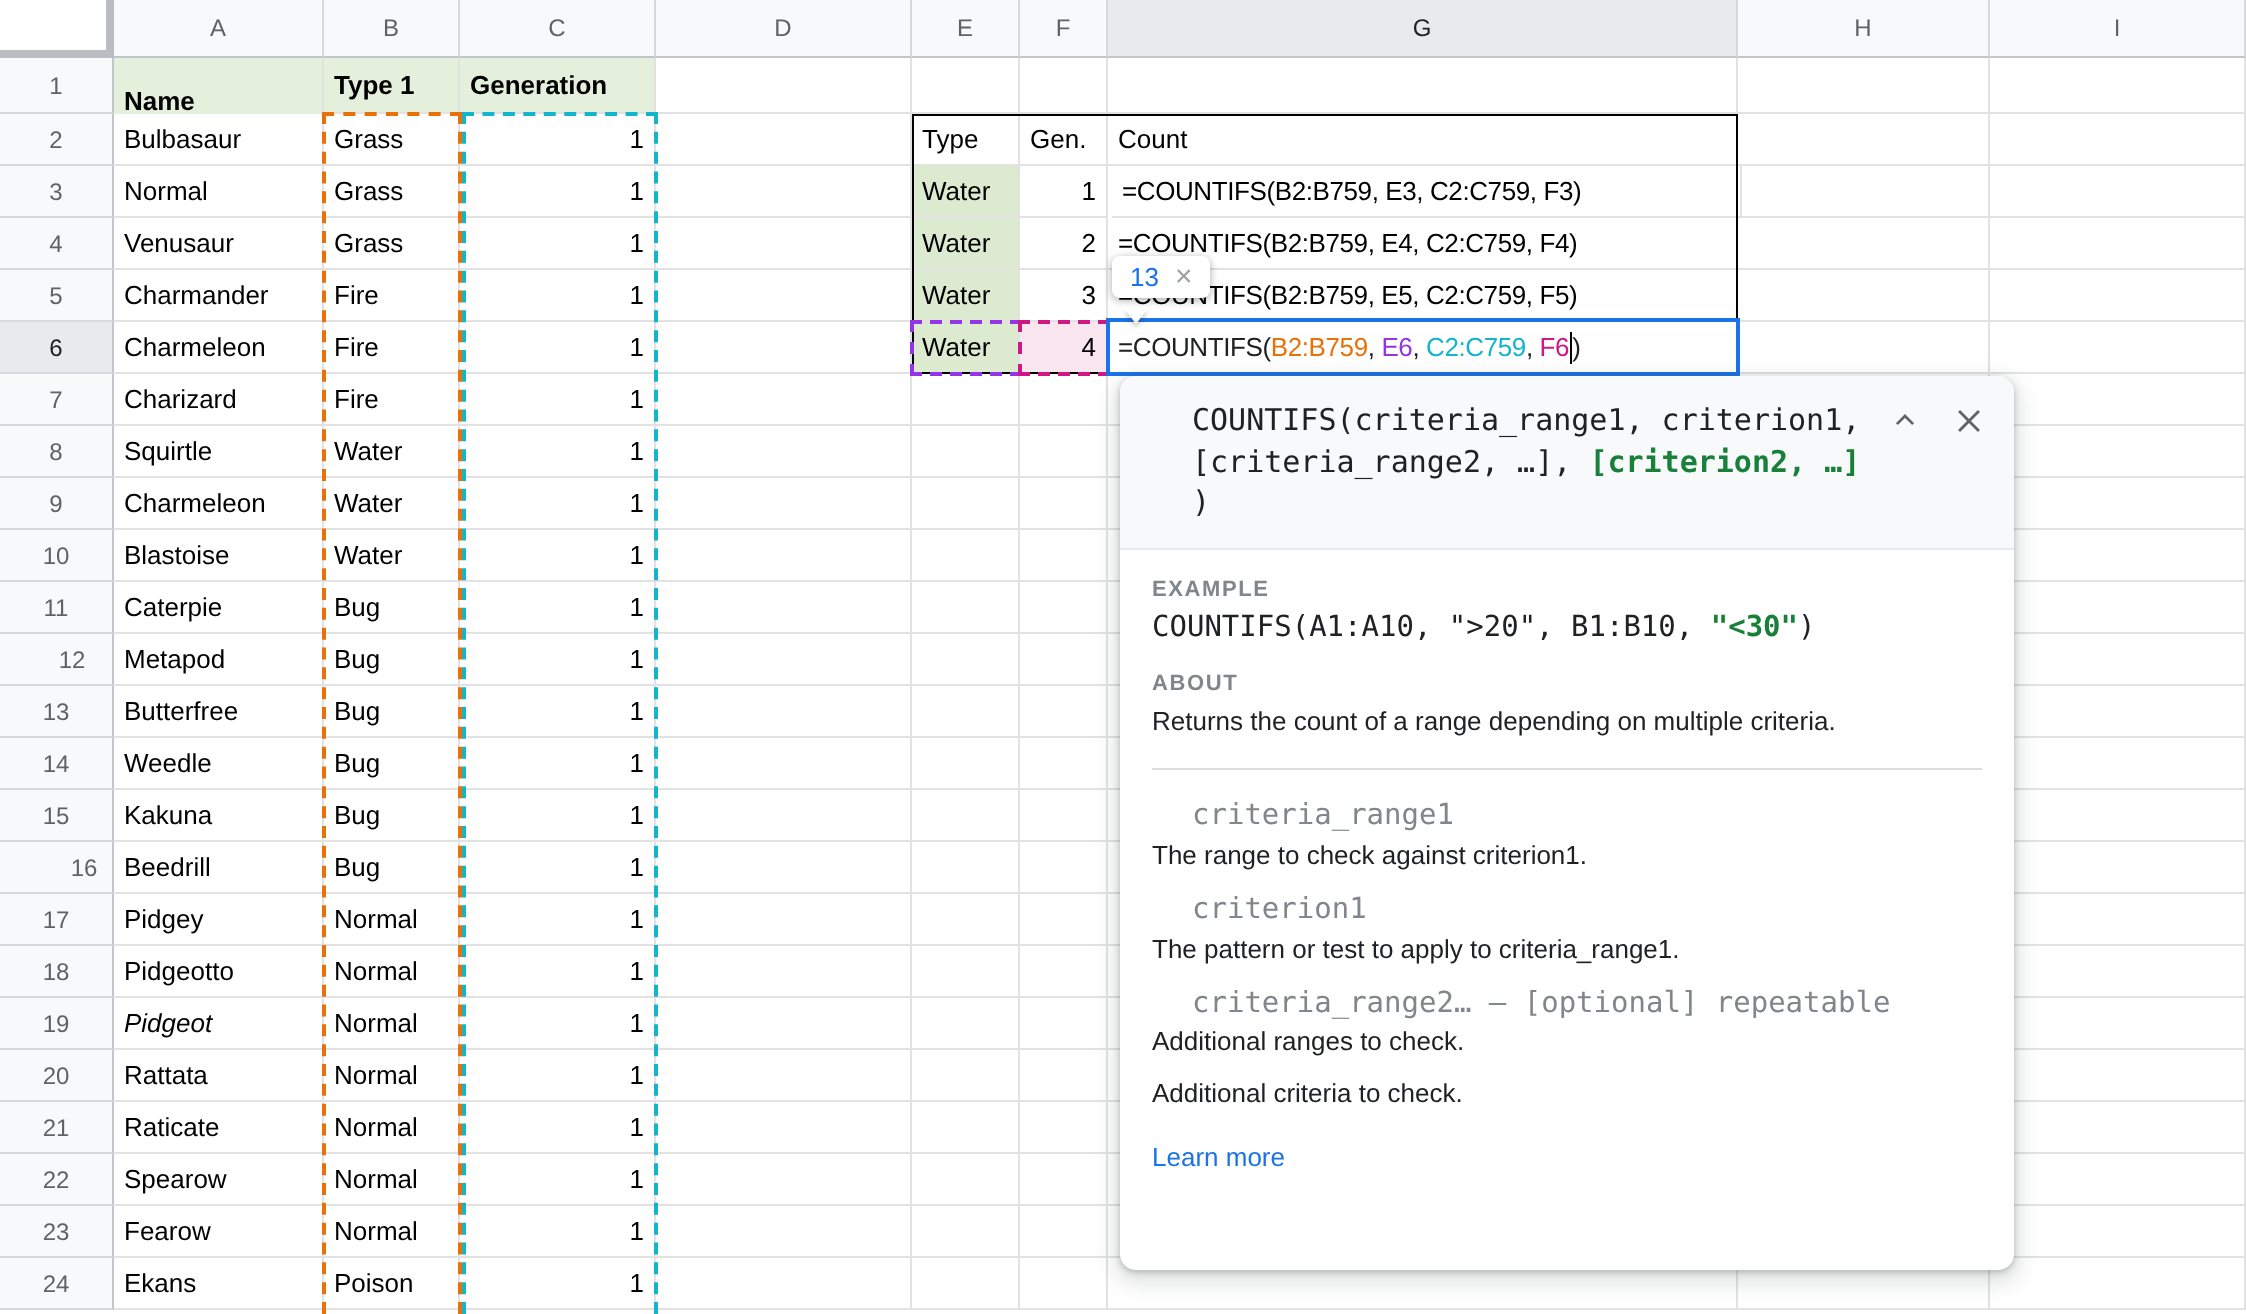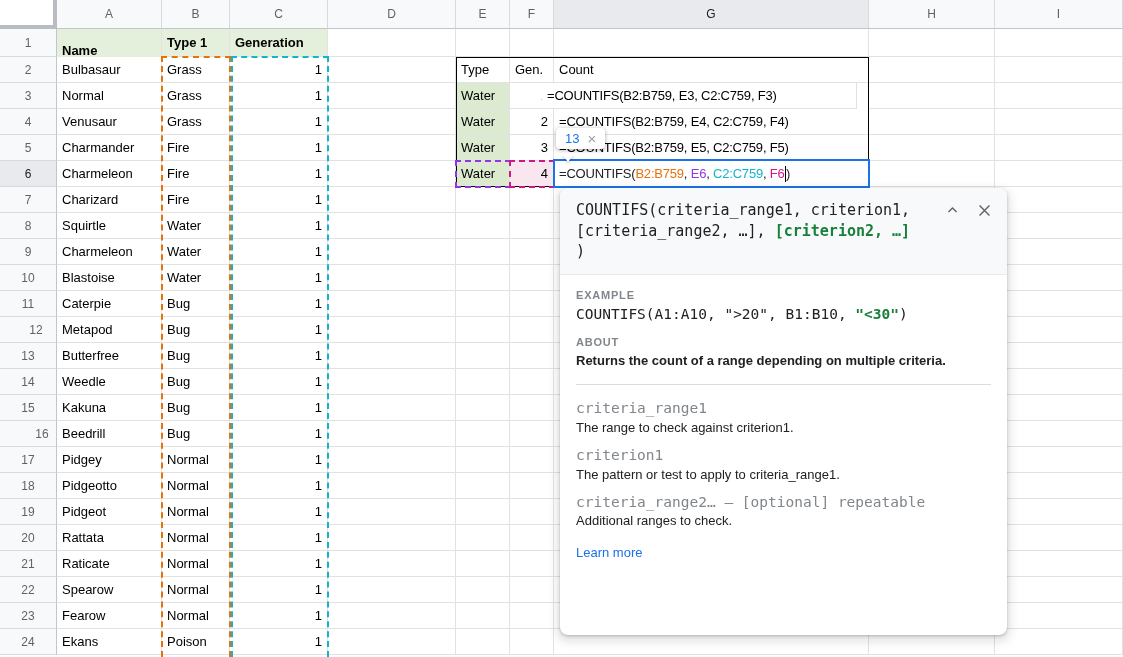--- a/index.html
+++ b/index.html
@@ -52,23 +52,23 @@
       background:#fff;border-radius:8px;z-index:7;overflow:hidden;color:#202124;
       box-shadow:0 1px 3px rgba(60,64,67,.3),0 4px 10px 3px rgba(60,64,67,.15);}
   .popup-header{background:#f8f9fa;padding:12px 16px;border-bottom:1px solid #e8eaed;position:relative;}
   .syntax{font-family:"DejaVu Sans Mono",monospace;font-size:15px;line-height:1.38;
       white-space:pre-wrap;width:356px;color:#202124;}
   .em-green{color:#188038;font-weight:bold;}
   .hdr-icons{position:absolute;top:14px;right:14px;display:flex;gap:16px;align-items:center;}
   .icon-btn{cursor:pointer;display:flex;align-items:center;}
   .popup-body{padding:14px 16px;}
   .sec-label{font-size:11px;font-weight:700;color:#80868b;letter-spacing:.8px;margin:0 0 4px 0;}
-  .mono{font-family:"DejaVu Sans Mono",monospace;}
+  .mono{font-family:"DejaVu Sans Mono",monospace;margin-left:20px;}
   .example-line{font-size:14.5px;margin:0 0 12px 0;line-height:1.3;}
-  .about-text{font-size:13px;line-height:1.4;margin:0;font-weight:bold;}
+  .about-text{font-size:13px;line-height:1.4;margin:0;}
   .divider{border-top:1px solid #dadce0;margin:14px 0;}
   .param-name{font-size:14.5px;color:#80868b;line-height:1.3;}
   .param-name.active{color:#188038;font-weight:bold;}
   .param-desc{font-size:13px;color:#202124;margin:2px 0 9px 0;line-height:1.3;}
   .learn-more{color:#1a73e8;font-size:13px;margin-top:6px;display:inline-block;cursor:pointer;text-decoration:none;}
 </style>
 </head>
 <body>
 
 <div id="sheet">
@@ -247,21 +247,21 @@
       <div class="cell" style="left: 995px; top: 447px; width: 128px; height: 26px;"></div>
       <div class="cell" style="left: 57px; top: 473px; width: 105px; height: 26px;">Pidgeotto</div>
       <div class="cell" style="left: 162px; top: 473px; width: 68px; height: 26px;">Normal</div>
       <div class="cell num" style="left: 230px; top: 473px; width: 98px; height: 26px;">1</div>
       <div class="cell" style="left: 328px; top: 473px; width: 128px; height: 26px;"></div>
       <div class="cell" style="left: 456px; top: 473px; width: 54px; height: 26px;"></div>
       <div class="cell" style="left: 510px; top: 473px; width: 44px; height: 26px;"></div>
       <div class="cell" style="left: 554px; top: 473px; width: 315px; height: 26px;"></div>
       <div class="cell" style="left: 869px; top: 473px; width: 126px; height: 26px;"></div>
       <div class="cell" style="left: 995px; top: 473px; width: 128px; height: 26px;"></div>
-      <div class="cell" style="left: 57px; top: 499px; width: 105px; height: 26px;">Pidgeot</div>
+      <div class="cell" style="left: 57px; top: 499px; width: 105px; height: 26px; font-style: italic;">Pidgeot</div>
       <div class="cell" style="left: 162px; top: 499px; width: 68px; height: 26px;">Normal</div>
       <div class="cell num" style="left: 230px; top: 499px; width: 98px; height: 26px;">1</div>
       <div class="cell" style="left: 328px; top: 499px; width: 128px; height: 26px;"></div>
       <div class="cell" style="left: 456px; top: 499px; width: 54px; height: 26px;"></div>
       <div class="cell" style="left: 510px; top: 499px; width: 44px; height: 26px;"></div>
       <div class="cell" style="left: 554px; top: 499px; width: 315px; height: 26px;"></div>
       <div class="cell" style="left: 869px; top: 499px; width: 126px; height: 26px;"></div>
       <div class="cell" style="left: 995px; top: 499px; width: 128px; height: 26px;"></div>
       <div class="cell" style="left: 57px; top: 525px; width: 105px; height: 26px;">Rattata</div>
       <div class="cell" style="left: 162px; top: 525px; width: 68px; height: 26px;">Normal</div>
@@ -306,21 +306,21 @@
       <div class="cell" style="left: 456px; top: 629px; width: 54px; height: 26px;"></div>
       <div class="cell" style="left: 510px; top: 629px; width: 44px; height: 26px;"></div>
       <div class="cell" style="left: 554px; top: 629px; width: 315px; height: 26px;"></div>
       <div class="cell" style="left: 869px; top: 629px; width: 126px; height: 26px;"></div>
       <div class="cell" style="left: 995px; top: 629px; width: 128px; height: 26px;"></div>
       <div class="cell sum" style="left: 456px; top: 57px; width: 54px; height: 26px;">Type</div>
       <div class="cell sum" style="left: 510px; top: 57px; width: 44px; height: 26px;">Gen.</div>
       <div class="cell sum" style="left: 554px; top: 57px; width: 315px; height: 26px;">Count</div>
       <div class="cell sum green" style="left: 456px; top: 83px; width: 54px; height: 26px;">Water</div>
       <div class="cell sum num" style="left: 510px; top: 83px; width: 44px; height: 26px;">1</div>
-      <div class="cell sum formula" style="left: 542px; top: 83px; width: 315px; height: 26px;">=COUNTIFS(B2:B759, E3, C2:C759, F3)</div>
+      <div class="cell sum formula" style="left: 556px; top: 83px; width: 315px; height: 26px;">=COUNTIFS(B2:B759, E3, C2:C759, F3)</div>
       <div class="cell sum green" style="left: 456px; top: 109px; width: 54px; height: 26px;">Water</div>
       <div class="cell sum num" style="left: 510px; top: 109px; width: 44px; height: 26px;">2</div>
       <div class="cell sum formula" style="left: 554px; top: 109px; width: 315px; height: 26px;">=COUNTIFS(B2:B759, E4, C2:C759, F4)</div>
       <div class="cell sum green" style="left: 456px; top: 135px; width: 54px; height: 26px;">Water</div>
       <div class="cell sum num" style="left: 510px; top: 135px; width: 44px; height: 26px;">3</div>
       <div class="cell sum formula" style="left: 554px; top: 135px; width: 315px; height: 26px;">=COUNTIFS(B2:B759, E5, C2:C759, F5)</div>
       <div class="cell sum green" style="left: 456px; top: 161px; width: 54px; height: 26px;">Water</div>
       <div class="cell sum num pink" style="left: 510px; top: 161px; width: 44px; height: 26px;">4</div>
       <div class="cell sum" style="left: 554px; top: 161px; width: 315px; height: 26px;"></div>
     </div>
@@ -371,18 +371,19 @@
           </div>
           <div>
             <div class="param-name mono">criterion1</div>
             <div class="param-desc">The pattern or test to apply to criteria_range1.</div>
           </div>
           <div>
             <div class="param-name mono">criteria_range2… – [optional] repeatable</div>
             <div class="param-desc">Additional ranges to check.</div>
           </div>
           <div>
+            <div class="param-desc">Additional criteria to check.</div>
           </div>
         </div>
       <a class="learn-more">Learn more</a>
     </div>
   </div>
 </div>
 
 </body></html>

